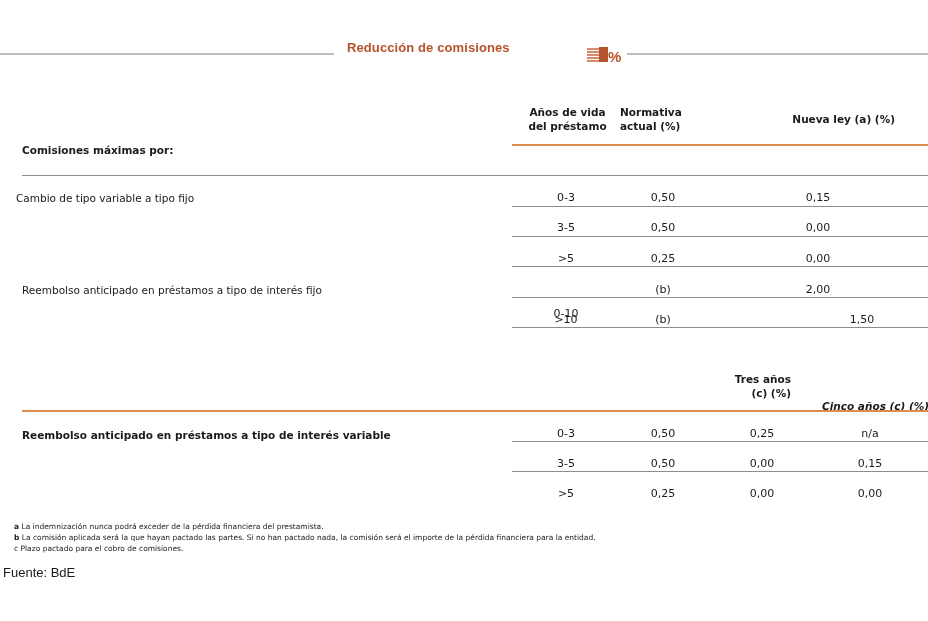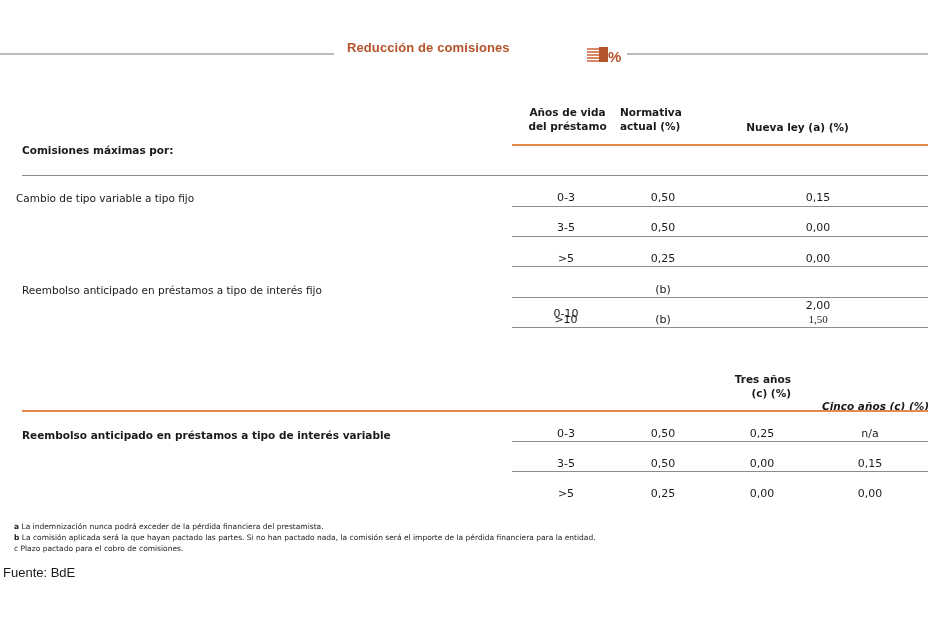--- a/index.html
+++ b/index.html
@@ -34,21 +34,21 @@
   <rect x="0" y="6" width="18" height="2" fill="#d9896a"></rect>
   <rect x="0" y="9" width="18" height="2" fill="#d9896a"></rect>
   <rect x="0" y="12" width="18" height="2" fill="#d9896a"></rect>
   <rect x="0" y="15" width="18" height="2" fill="#d9896a"></rect>
   <rect x="12" y="2" width="9" height="15" fill="#b5532a"></rect>
   <text x="21" y="17" font-family="Liberation Sans, sans-serif" font-size="15" font-weight="bold" fill="#b5532a">%</text>
 </svg>
 
 <div class="hdr" style="left:520px; top:105px; width:95px; text-align:center;">Años de vida del préstamo</div>
 <div class="hdr" style="left:620px; top:105px; width:95px;">Normativa actual (%)</div>
-<div class="hdr" style="left:720px; top:112px; width:155px; text-align:center;margin-top:8px;">Nueva ley (a) (%)</div>
+<div class="hdr" style="left:740px; top:112px; width:155px; text-align:right;">Nueva ley (a) (%)</div>
 <div class="orule" style="left:512px; top:144px; width:416px;"></div>
 
 <div class="lbl bold" style="left:22px; top:144px;">Comisiones máximas por:</div>
 <div class="rule" style="left:22px; top:175px; width:906px;"></div>
 
 <div class="lbl" style="left:16px; top:192px;">Cambio de tipo variable a tipo fijo</div>
 
 <div class="cell" style="left:536px; top:191px; width:60px;">0-3</div>
 <div class="cell" style="left:633px; top:191px; width:60px;">0,50</div>
 <div class="cell" style="left:788px; top:191px; width:60px;">0,15</div>
@@ -61,26 +61,26 @@
 
 <div class="cell" style="left:536px; top:252px; width:60px;">&gt;5</div>
 <div class="cell" style="left:633px; top:252px; width:60px;">0,25</div>
 <div class="cell" style="left:788px; top:252px; width:60px;">0,00</div>
 <div class="rule" style="left:512px; top:266px; width:416px;"></div>
 
 <div class="lbl" style="left:22px; top:284px;">Reembolso anticipado en préstamos a tipo de interés fijo</div>
 
 <div class="cell" style="left:536px; top:283px; width:60px;margin-top:24px;">0-10</div>
 <div class="cell" style="left:633px; top:283px; width:60px;">(b)</div>
-<div class="cell" style="left:788px; top:283px; width:60px;margin-top:16px;">2,00</div>
+<div class="cell" style="left:788px; top:283px; width:60px;">2,00</div>
 <div class="rule" style="left:512px; top:297px; width:416px;"></div>
 
 <div class="cell" style="left:536px; top:313px; width:60px;">&gt;10</div>
 <div class="cell" style="left:633px; top:313px; width:60px;">(b)</div>
-<div class="cell" style="left:788px; top:313px; width:60px;font-family:Liberation Serif, serif;">1,50</div>
+<div class="cell" style="left:832px; top:313px; width:60px;">1,50</div>
 <div class="rule" style="left:512px; top:327px; width:416px;"></div>
 
 <div class="hdr" style="left:733px; top:372px; width:58px; text-align:right;">Tres años (c) (%)</div>
 <div class="hdr" style="left:822px; top:399px; width:100px; white-space:nowrap;font-style:italic;">Cinco años (c) (%)</div>
 <div class="orule" style="left:22px; top:410px; width:906px;"></div>
 
 <div class="lbl bold" style="left:22px; top:429px;">Reembolso anticipado en préstamos a tipo de interés variable</div>
 
 <div class="cell" style="left:536px; top:427px; width:60px;">0-3</div>
 <div class="cell" style="left:633px; top:427px; width:60px;">0,50</div>

